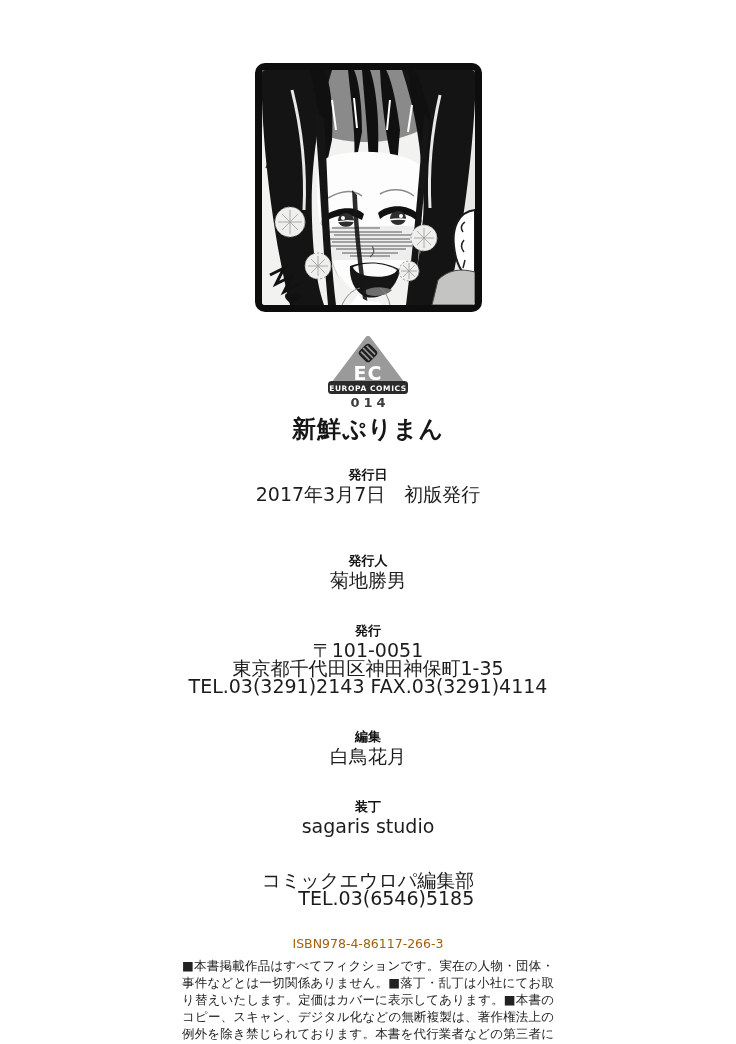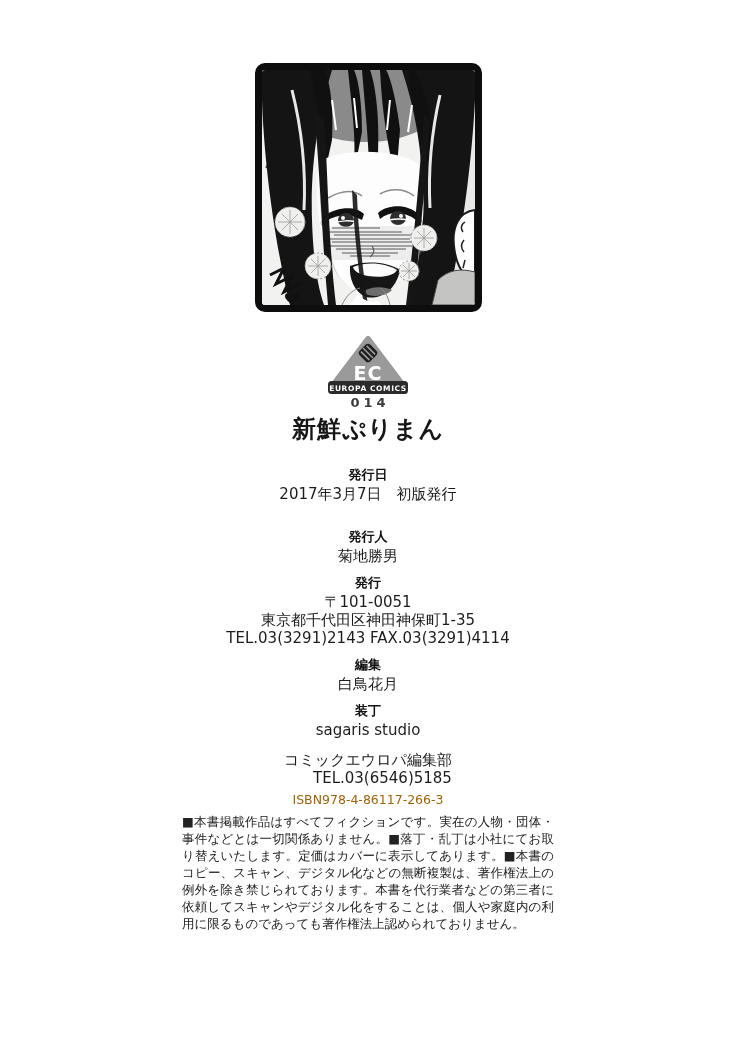--- a/index.html
+++ b/index.html
@@ -21,26 +21,26 @@
   
   .logo{margin-top:24px;width:92px;height:72px;}
 
   
   .title{
     margin-top:4px;font-size:24px;font-weight:900;letter-spacing:1px;
     color:#161616;text-align:center;line-height:34px;
   }
 
   
-  .colophon{margin-top:11px;display:flex;flex-direction:column;align-items:center;}
+  .colophon{margin-top:11px;display:flex;flex-direction:column;align-items:center;gap:24px;}
   .section{margin-top:10px;text-align:center;}
   .section.gap-after{margin-bottom:16px;}
   .section.no-label{margin-top:12px;text-align:right;}
   .label{font-size:13px;font-weight:bold;color:#111;line-height:16px;margin-bottom:2px;}
-  .line{font-size:15px;line-height:18px;color:#1c1c1c;}
+  .line{font-size:19px;line-height:18px;color:#1c1c1c;}
   .isbn{margin-top:5px;font-size:12.5px;color:#a16207;text-align:center;}
 
   
   .disclaimer{
     width:372px;margin:6px auto 0;font-size:12.5px;line-height:17px;
     text-align:justify;color:#222;
   }
 </style>
 </head>
 <body>

